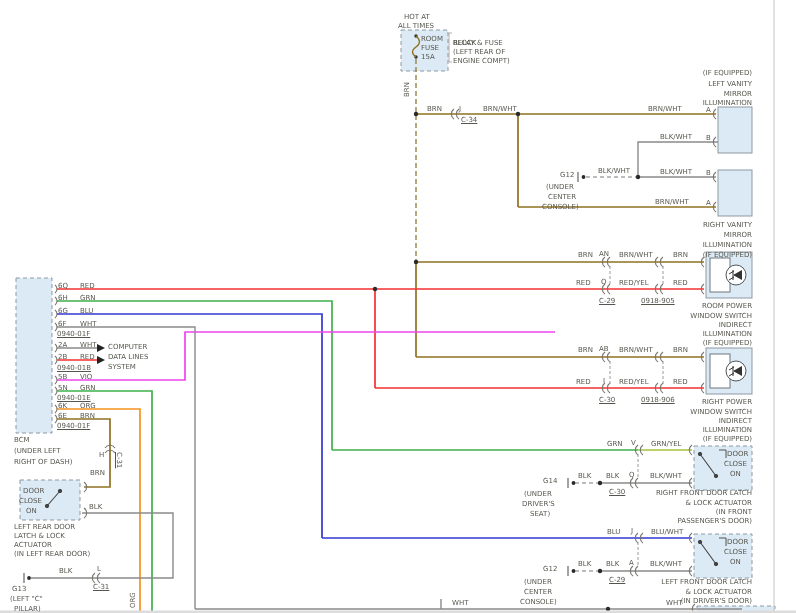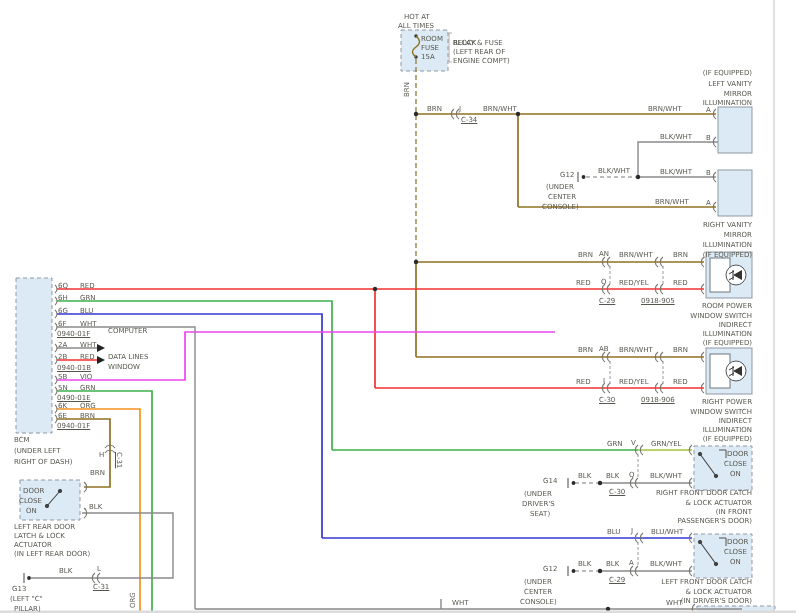--- a/index.html
+++ b/index.html
@@ -249,30 +249,30 @@
 <span class="t u" style="left:57px;top:331px">0940-01F</span>
 <span class="t" style="left:58px;top:342px">2A</span>
 <span class="t" style="left:80px;top:342px">WHT</span>
 <span class="t" style="left:58px;top:354px">2B</span>
 <span class="t" style="left:80px;top:354px">RED</span>
 <span class="t u" style="left:57px;top:365px">0940-01B</span>
 <span class="t" style="left:58px;top:374px">5B</span>
 <span class="t" style="left:80px;top:374px">VIO</span>
 <span class="t" style="left:58px;top:385px">5N</span>
 <span class="t" style="left:80px;top:385px">GRN</span>
-<span class="t u" style="left:57px;top:395px">0490-01E</span>
+<span class="t u" style="left:57px;top:395px">0940-01E</span>
 <span class="t" style="left:58px;top:403px">6K</span>
 <span class="t" style="left:80px;top:403px">ORG</span>
 <span class="t" style="left:58px;top:413px">6E</span>
 <span class="t" style="left:80px;top:413px">BRN</span>
 <span class="t u" style="left:57px;top:423px">0940-01F</span>
 
-<span class="t" style="left:108px;top:328px">COMPUTER</span>
+<span class="t" style="left:108px;top:344px">COMPUTER</span>
 <span class="t" style="left:108px;top:354px">DATA LINES</span>
-<span class="t" style="left:108px;top:364px">WINDOW</span>
+<span class="t" style="left:108px;top:364px">SYSTEM</span>
 
 <span class="t" style="left:14px;top:437px">BCM</span>
 <span class="t" style="left:14px;top:448px">(UNDER LEFT</span>
 <span class="t" style="left:14px;top:459px">RIGHT OF DASH)</span>
 
 <span class="t" style="left:99px;top:452px">H</span>
 <span class="t u rotd" style="left:122px;top:452px">C-31</span>
 <span class="t" style="left:90px;top:470px">BRN</span>
 
 <span class="t" style="left:23px;top:488px">DOOR</span>

